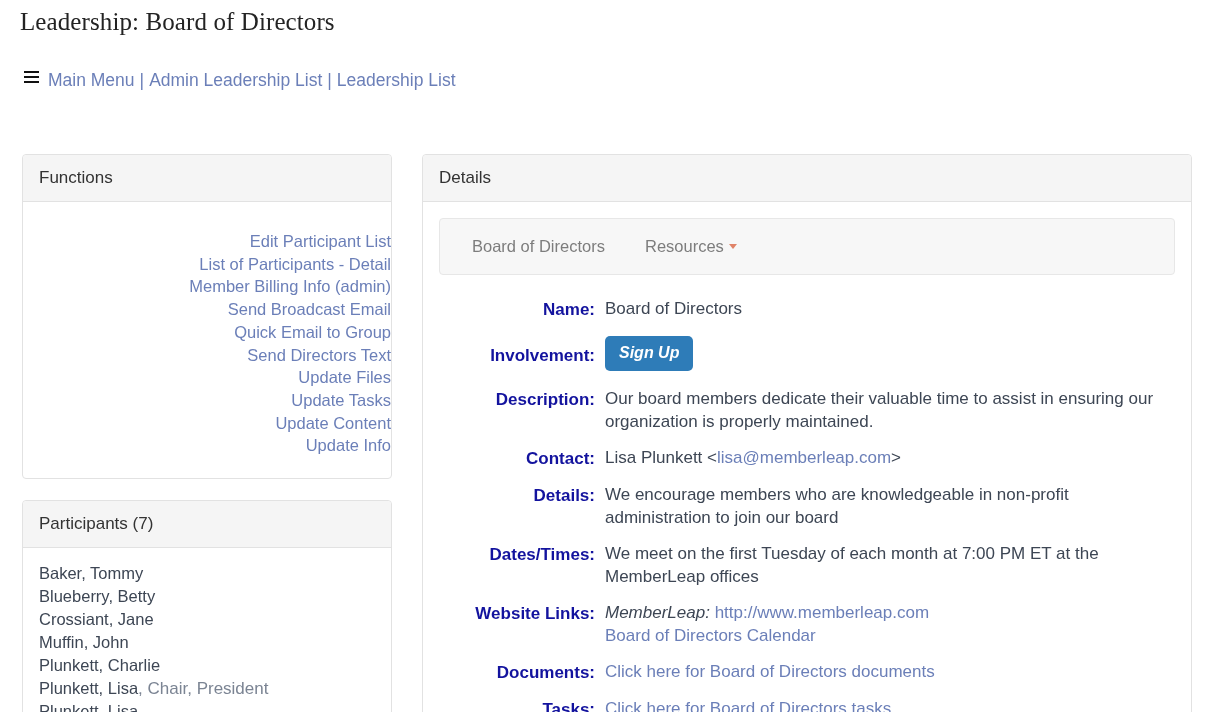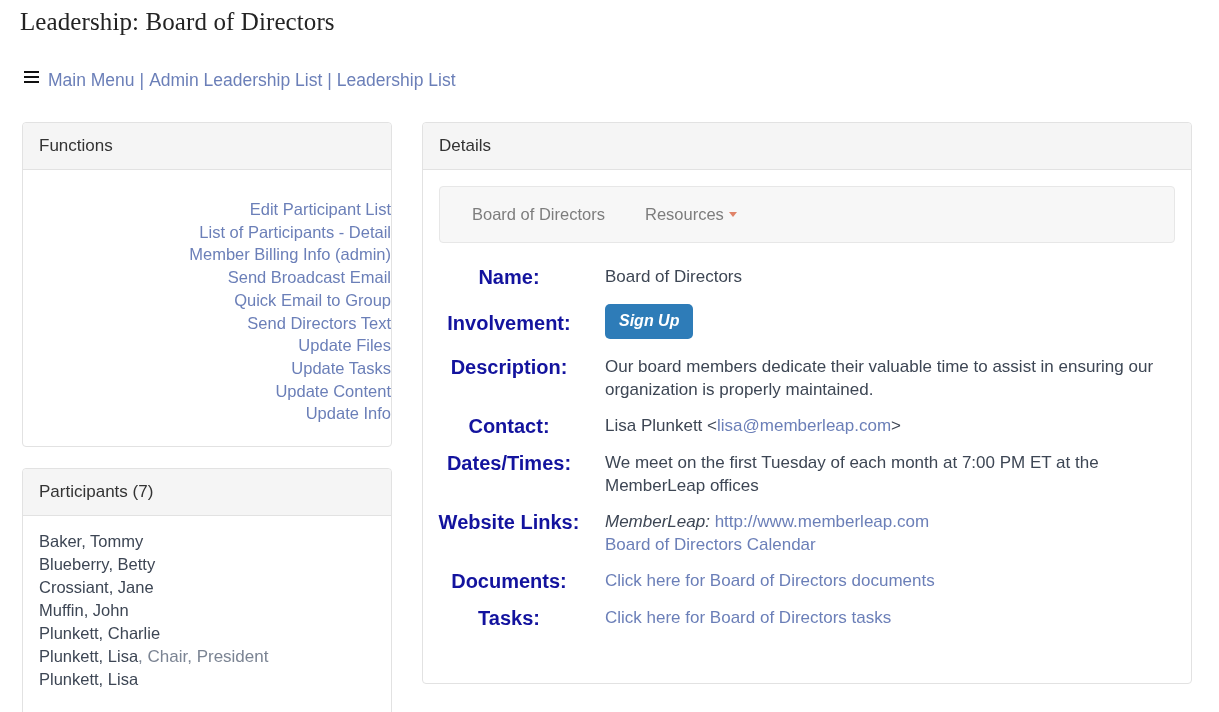--- a/index.html
+++ b/index.html
@@ -56,20 +56,21 @@
     color: #6b7fb8;
     padding: 0 5px;
   }
 
   
   .panel {
     position: absolute;
     background: #ffffff;
     border: 1px solid #e2e2e2;
     border-radius: 4px;
+    margin-top: 32px;
   }
   .panel-head {
     background: #f5f5f5;
     border-bottom: 1px solid #e2e2e2;
     border-radius: 4px 4px 0 0;
     padding: 13px 16px;
     font-size: 17px;
     color: #333333;
   }
   .panel-body { padding: 0; }
@@ -145,23 +146,23 @@
     padding: 22px 14px 0 0;
   }
   .drow {
     display: flex;
     align-items: flex-start;
     margin-bottom: 13px;
   }
   .dlabel {
     width: 182px;
     min-width: 182px;
-    text-align: center;
+    text-align: right;
     padding-right: 10px;
-    font-size: 20px;
+    font-size: 17px;
     font-weight: bold;
     color: #13139e;
     line-height: 23px;
     padding-top: 1px;
   }
   .dvalue {
     font-size: 17px;
     line-height: 23px;
     color: #3d4654;
     max-width: 562px;
@@ -272,20 +273,24 @@
         <div class="drow">
           <div class="dlabel">Description:</div>
           <div class="dvalue">Our board members dedicate their valuable time to assist in ensuring our organization is properly maintained.</div>
         </div>
 
         <div class="drow">
           <div class="dlabel">Contact:</div>
           <div class="dvalue"><span>Lisa Plunkett</span><span>&nbsp;&lt;</span><a class="link">lisa@memberleap.com</a><span>&gt;</span></div>
         </div>
 
+        <div class="drow">
+          <div class="dlabel">Details:</div>
+          <div class="dvalue">We encourage members who are knowledgeable in non-profit administration to join our board</div>
+        </div>
 
         <div class="drow">
           <div class="dlabel">Dates/Times:</div>
           <div class="dvalue">We meet on the first Tuesday of each month at 7:00 PM ET at the MemberLeap offices</div>
         </div>
 
         <div class="drow">
           <div class="dlabel">Website Links:</div>
           <div class="dvalue">
             <span class="ital">MemberLeap:</span>

